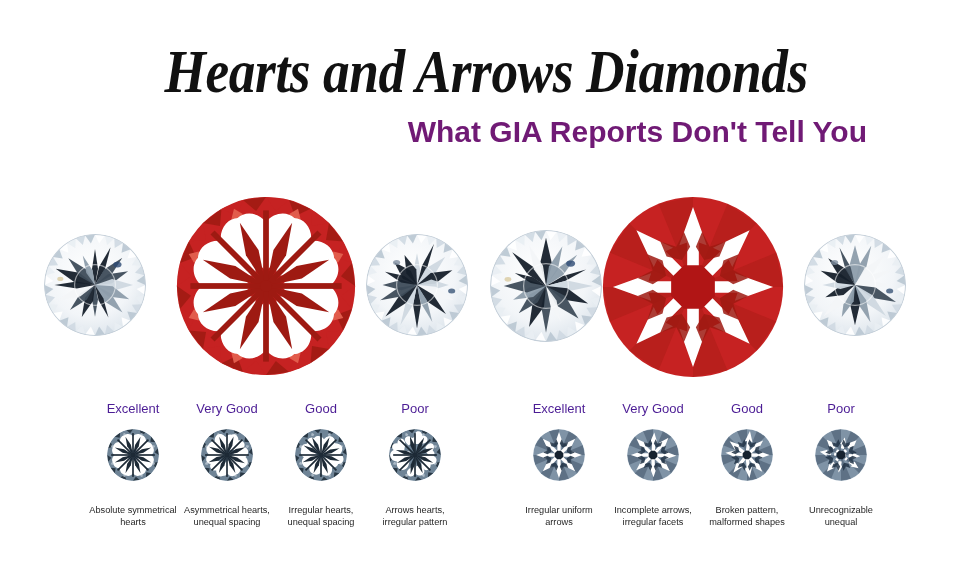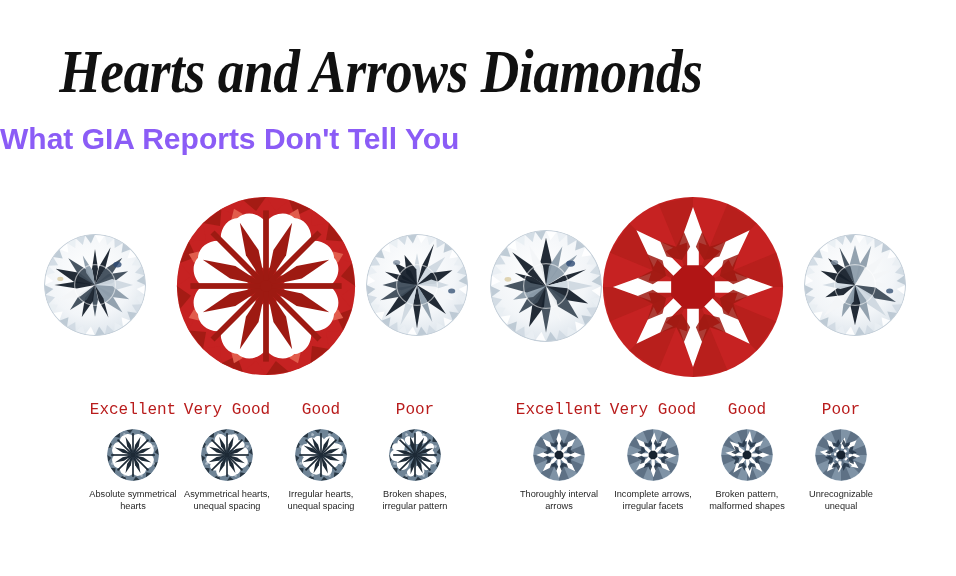--- a/index.html
+++ b/index.html
@@ -6,72 +6,72 @@
   body{
     width:956px;height:576px;
     background:#ffffff;
     font-family:"Liberation Sans", sans-serif;
     overflow:hidden;
     position:relative;
   }
   #page{position:relative;width:956px;height:576px;background:#fff;}
 
   
-  .header{position:absolute;left:0;top:0;width:847px;text-align:left;}
+  .header{position:absolute;left:0;top:0;width:847px;text-align:right;padding-left:20px;}
   .title{
     font-family:"Liberation Serif", serif;
     font-style:italic;
     font-weight:700;
     font-size:62px;
     line-height:1;
     letter-spacing:-0.5px;
     color:#111111;
     margin-top:40px;
     transform:scaleX(0.86);
     white-space:nowrap;
   }
   .subtitle{
     font-family:"Liberation Sans", sans-serif;
     font-weight:700;
     font-size:30px;
     line-height:1;
-    color:#8b5cf6;
-    margin-top:22px;
+    color:#701a75;
+    margin-top:15px;
     white-space:nowrap;
   }
 
   
   .hero{position:absolute;left:0;top:186px;width:956px;height:200px;}
   .hero-item{position:absolute;}
 
   .gem-photo{border-radius:50%;overflow:hidden;position:relative;background:#f6f7f8;}
   .gem-photo svg{display:block;}
 
   .red-gem{position:relative;border-radius:50%;overflow:hidden;}
   .red-gem svg{display:block;}
 
   
   .grades{position:absolute;top:402px;left:0;width:956px;height:140px;}
   .grade-group{position:absolute;top:0;display:flex;}
   .grade-cell{width:94px;text-align:center;position:relative;}
   .grade-name{
-    font-size:16px;
-    color:#b91c1c;
-    font-family:Liberation Mono, monospace;
+    font-size:13px;
+    color:#4c1d95;
+    font-family:Liberation Sans, sans-serif;
     line-height:1;
     height:16px;
   }
   .grade-gem{
     width:52px;height:52px;margin:11px auto 0;
     border-radius:50%;overflow:hidden;position:relative;
     background:#e8eef3;
   }
   .grade-gem svg{display:block;}
   .grade-caption{
-    margin-top:8px;
+    margin-top:24px;
     font-size:9.2px;
     line-height:11.5px;
     color:#262626;
     font-family:"Liberation Sans", sans-serif;
     white-space:pre-line;
   }
 </style>
 </head>
 <body>
 
@@ -1133,21 +1133,21 @@
               </g>
               <g transform="rotate(90 50 50)">
                 <rect x="8" y="48.4" width="84" height="3.2" fill="#1d2a36"></rect>
               </g>
               <g transform="rotate(135 50 50)">
                 <rect x="8" y="48.4" width="84" height="3.2" fill="#1d2a36"></rect>
               </g>
               <circle cx="50" cy="50" r="3.4" fill="#1d2a36"></circle>
             </svg>
           </div>
-          <div class="grade-caption">Broken shapes,
+          <div class="grade-caption">Arrows hearts,
 irregular pattern</div>
         </div>
       </div>
       <div class="grade-group" style="left: 512px;">
         <div class="grade-cell">
           <div class="grade-name">Excellent</div>
           <div class="grade-gem">
             <svg width="52" height="52" viewBox="0 0 100 100">
               <circle cx="50" cy="50" r="49.5" fill="#7f93a6"></circle>
               <path d="M50,50 L99.5,50 L95.73203685930869,68.94282990207195 Z" fill="#223447" opacity="0"></path>
@@ -1210,21 +1210,21 @@
               </g>
               <g transform="rotate(292.5 50 50)">
                 <path d="M50,22 L57,16 L57,25 L50,30 L43,25 L43,16 Z" fill="#223447" opacity="0.85" transform="translate(0 4)"></path>
               </g>
               <g transform="rotate(337.5 50 50)">
                 <path d="M50,22 L57,16 L57,25 L50,30 L43,25 L43,16 Z" fill="#223447" opacity="0.85" transform="translate(0 4)"></path>
               </g>
               <polygon points="58.31,53.44 53.44,58.31 46.56,58.31 41.69,53.44 41.69,46.56 46.56,41.69 53.44,41.69 58.31,46.56" fill="#16222f"></polygon>
             </svg>
           </div>
-          <div class="grade-caption">Thoroughly interval
+          <div class="grade-caption">Irregular uniform
 arrows</div>
         </div>
         <div class="grade-cell">
           <div class="grade-name">Very Good</div>
           <div class="grade-gem">
             <svg width="52" height="52" viewBox="0 0 100 100">
               <circle cx="50" cy="50" r="49.5" fill="#7f93a6"></circle>
               <path d="M50,50 L99.5,50 L95.73203685930869,68.94282990207195 Z" fill="#223447" opacity="0"></path>
               <path d="M50,50 L95.73203685930869,68.94282990207195 L85.0017856687341,85.0017856687341 Z" fill="#223447" opacity="0.35"></path>
               <path d="M50,50 L85.0017856687341,85.0017856687341 L68.94282990207195,95.73203685930869 Z" fill="#223447" opacity="0"></path>

